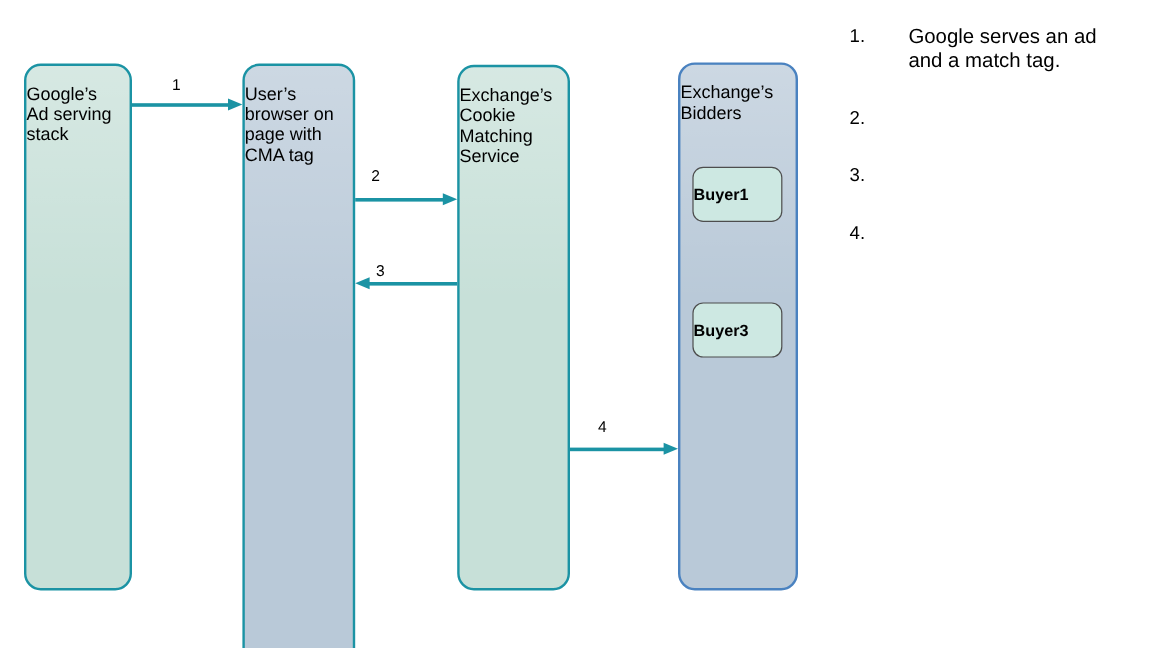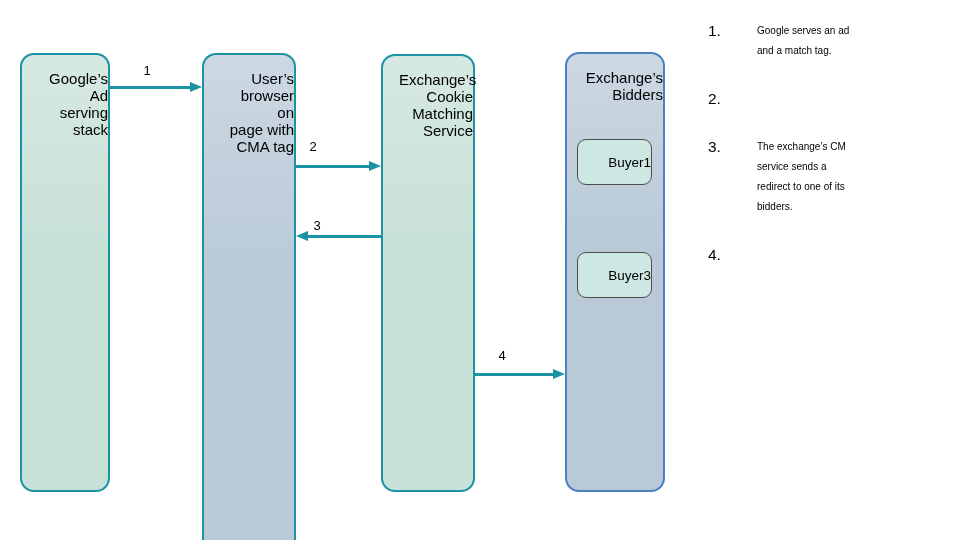--- a/index.html
+++ b/index.html
@@ -10,46 +10,46 @@
   }
   .box{
     position:absolute;border-radius:14px;border:2px solid var(--teal);
     box-sizing:border-box;
     background-image:linear-gradient(rgba(255,255,255,.28),rgba(255,255,255,0) 45%);
   }
   .box.green{background-color:var(--green_fill);}
   .box.blue{background-color:var(--blue_fill);}
   .box.bidders{border-color:var(--bidders_border);}
   .box-label{
-    padding-top:15px;text-align:right;font-size:15px;line-height:17px;
+    padding-top:15px;text-align:left;font-size:15px;line-height:17px;
     white-space:pre-line;
-    padding-left:16px;
   }
   .buyer{
     position:absolute;left:10px;width:75px;height:46px;border-radius:9px;
     border:1.5px solid var(--buyer_border);background:var(--buyer_fill);
-    box-sizing:border-box;display:flex;align-items:center;justify-content:flex-end;
+    box-sizing:border-box;display:flex;align-items:center;justify-content:flex-start;
     font-size:13.5px;
+    font-weight:bold;
   }
   .arrow{position:absolute;height:12px;}
   .arrow .shaft{position:absolute;top:4.5px;height:3px;background:var(--teal);left:0;right:8px;}
   .arrow .head{
     position:absolute;top:1px;width:0;height:0;
     border-top:5px solid transparent;border-bottom:5px solid transparent;
   }
   .arrow.right .head{right:0;border-left:12px solid var(--teal);}
   .arrow.left .shaft{left:8px;right:0;}
   .arrow.left .head{left:0;border-right:12px solid var(--teal);}
   .arrow-label{
     position:absolute;width:14px;text-align:center;font-size:13px;line-height:14px;
   }
   .steps{position:absolute;left:708px;top:21px;width:220px;}
   .step{display:flex;margin-bottom:28px;}
   .step-num{width:49px;font-size:15.5px;line-height:20px;}
-  .step-text{width:171px;font-size:10px;line-height:20px;white-space:pre-line;}
+  .step-text{width:171px;font-size:17px;line-height:20px;white-space:pre-line;}
 </style>
 </head>
 <body>
 
 <div class="stage">
 
   <div class="box green" style="left:20px;top:53px;width:90px;height:439px">
     <div class="box-label">Google’s
 Ad serving
 stack</div>
@@ -108,23 +108,19 @@
     <div class="step">
       <div class="step-num">1.</div>
       <div class="step-text">Google serves an ad
 and a match tag.</div>
     </div>
     <div class="step">
       <div class="step-num">2.</div>
     </div>
     <div class="step">
       <div class="step-num">3.</div>
-      <div class="step-text">The exchange’s CM
-service sends a
-redirect to one of its
-bidders.</div>
     </div>
     <div class="step">
       <div class="step-num">4.</div>
     </div>
   </div>
 
 </div>
 
 </body></html>

